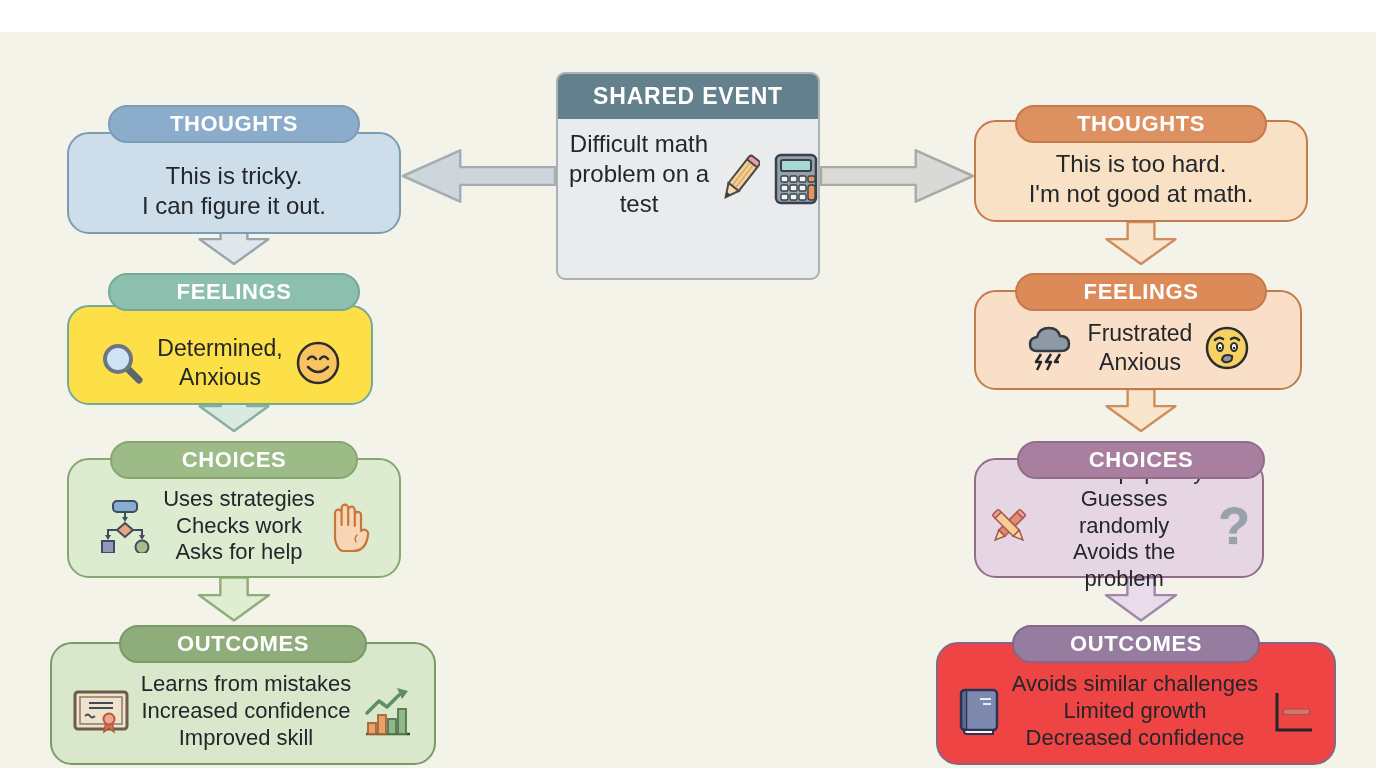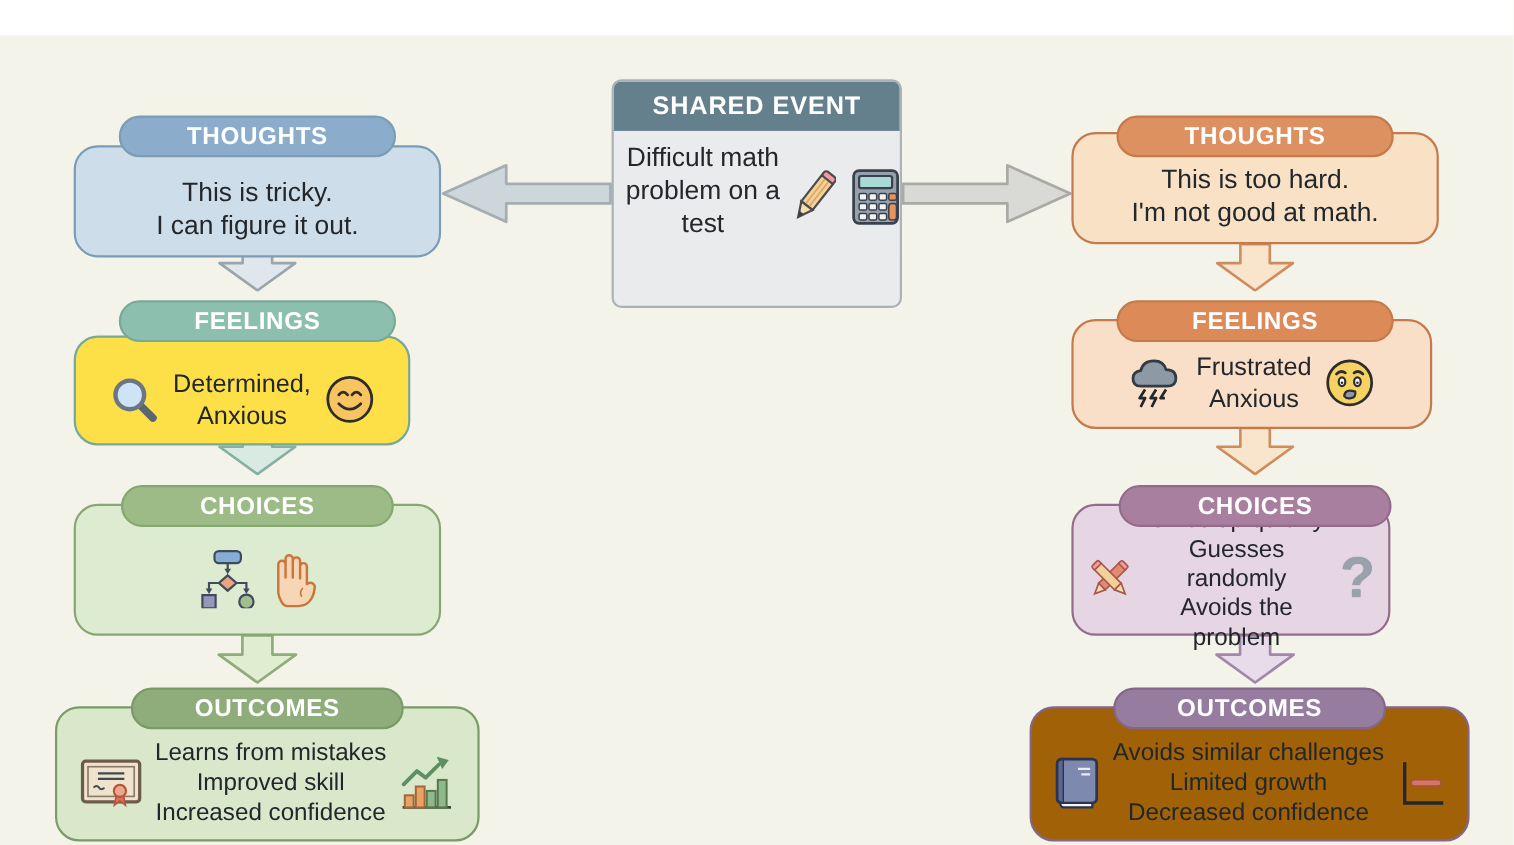--- a/index.html
+++ b/index.html
@@ -144,20 +144,25 @@
       <line x1="28" y1="13" x2="28" y2="19" stroke="#3f4c5c" stroke-width="2"></line>
       <polygon points="25,18 31,18 28,23" fill="#3f4c5c"></polygon>
       <polygon points="28,24 36,31 28,38 20,31" fill="#eba47e" stroke="#3f4c5c" stroke-width="2"></polygon>
       <path d="M20 31 h-9 v6" fill="none" stroke="#3f4c5c" stroke-width="2"></path>
       <polygon points="8,36 14,36 11,41" fill="#3f4c5c"></polygon>
       <path d="M36 31 h9 v6" fill="none" stroke="#3f4c5c" stroke-width="2"></path>
       <polygon points="42,36 48,36 45,41" fill="#3f4c5c"></polygon>
       <rect x="5" y="42" width="12" height="12" fill="#9598bd" stroke="#3f4c5c" stroke-width="2"></rect>
       <circle cx="45" cy="48" r="6.5" fill="#a3bd8d" stroke="#3f4c5c" stroke-width="2"></circle>
     </svg>
+    <div class="lines sm">
+      <div>Uses strategies</div>
+      <div>Checks work</div>
+      <div>Asks for help</div>
+    </div>
     <svg width="44" height="54" viewBox="0 0 44 54">
       <path d="M8 40 L8 14 a3.3 3.3 0 0 1 6.6 0 L14.6 26
                L14.6 9 a3.3 3.3 0 0 1 6.6 0 L21.2 26
                L21.2 11 a3.3 3.3 0 0 1 6.6 0 L27.8 27
                L27.8 16 a3.1 3.1 0 0 1 6.2 0 L34 32
                C38 29 42 32 41 36 C40 44 36 52 26 52 L16 52 C12 52 9 46 8 40 Z" fill="#f6d6b5" stroke="#c8763c" stroke-width="2.2" stroke-linejoin="round"></path>
       <path d="M30 36 q-3 3 -1 7" fill="none" stroke="#c8763c" stroke-width="1.5" stroke-linecap="round"></path>
     </svg>
   </div>
 
@@ -173,22 +178,22 @@
       <rect x="2" y="3" width="52" height="37" rx="3" fill="#efe3cd" stroke="#6f5b49" stroke-width="3"></rect>
       <rect x="7" y="8" width="42" height="27" fill="none" stroke="#8a7a66" stroke-width="1.5"></rect>
       <line x1="16" y1="14" x2="40" y2="14" stroke="#3f4a52" stroke-width="2"></line>
       <line x1="16" y1="19" x2="40" y2="19" stroke="#3f4a52" stroke-width="2"></line>
       <path d="M12 27 q3 -3 5 0 t5 0" fill="none" stroke="#3f4a52" stroke-width="1.8"></path>
       <path d="M33 33 L31 43 L36 39 L41 43 L39 33" fill="#d9705a" stroke="#b8563d" stroke-width="1.5"></path>
       <circle cx="36" cy="30" r="5.5" fill="#eca88c" stroke="#b8563d" stroke-width="2"></circle>
     </svg>
     <div class="lines sm">
       <div>Learns from mistakes</div>
+      <div>Increased confidence</div>
       <div>Improved skill</div>
-      <div>Increased confidence</div>
     </div>
     <svg width="50" height="50" viewBox="0 0 50 50">
       <line x1="3" y1="47" x2="47" y2="47" stroke="#3c4733" stroke-width="2.5"></line>
       <rect x="5" y="36" width="8" height="11" fill="#eaa266" stroke="#a3663a" stroke-width="1.8"></rect>
       <rect x="15" y="28" width="8" height="19" fill="#eaa266" stroke="#a3663a" stroke-width="1.8"></rect>
       <rect x="25" y="32" width="8" height="15" fill="#8fb98b" stroke="#56774f" stroke-width="1.8"></rect>
       <rect x="35" y="22" width="8" height="25" fill="#8fb98b" stroke="#56774f" stroke-width="1.8"></rect>
       <path d="M4 26 L16 14 L24 20 L36 8" fill="none" stroke="#5d8f63" stroke-width="3.5" stroke-linecap="round" stroke-linejoin="round"></path>
       <polygon points="34,1 45,4 39,12" fill="#5d8f63"></polygon>
     </svg>
@@ -262,21 +267,21 @@
     <div class="qmark">?</div>
   </div>
 
   <svg class="va" style="left:1102px;top:544px" width="78" height="46" viewBox="0 0 80 46">
     <polygon points="26,1 54,1 54,19 76,19 40,45 4,19 26,19" fill="#e9dcea" stroke="#a287a8"></polygon>
   </svg>
 
   <div class="pill" style="left:1012px;top:593px;width:248px;background:#967c9e;border-color:#826788">
     <span>OUTCOMES</span>
   </div>
-  <div class="bodybox" style="left:936px;top:610px;width:400px;height:123px;background:#a16207;border-color:#826788">
+  <div class="bodybox" style="left:936px;top:610px;width:400px;height:123px;background:#ef4444;border-color:#826788">
     <svg width="44" height="50" viewBox="0 0 44 50">
       <path d="M10 3 h27 a4 4 0 0 1 4 4 v32 a4 4 0 0 1 -4 4 h-27 z" fill="#7e89b0" stroke="#2c3352" stroke-width="2.5"></path>
       <path d="M10 3 q-5 0 -5 4 v32 q0 4 5 4" fill="#5d6890" stroke="#2c3352" stroke-width="2.5"></path>
       <line x1="24" y1="12" x2="35" y2="12" stroke="#e8ecf4" stroke-width="2"></line>
       <line x1="27" y1="17" x2="35" y2="17" stroke="#e8ecf4" stroke-width="2"></line>
       <path d="M8 43 h29 v4 h-26 a3 3 0 0 1 -3 -3 z" fill="#f4f6f2" stroke="#2c3352" stroke-width="2"></path>
     </svg>
     <div class="lines sm">
       <div>Avoids similar challenges</div>
       <div>Limited growth</div>

